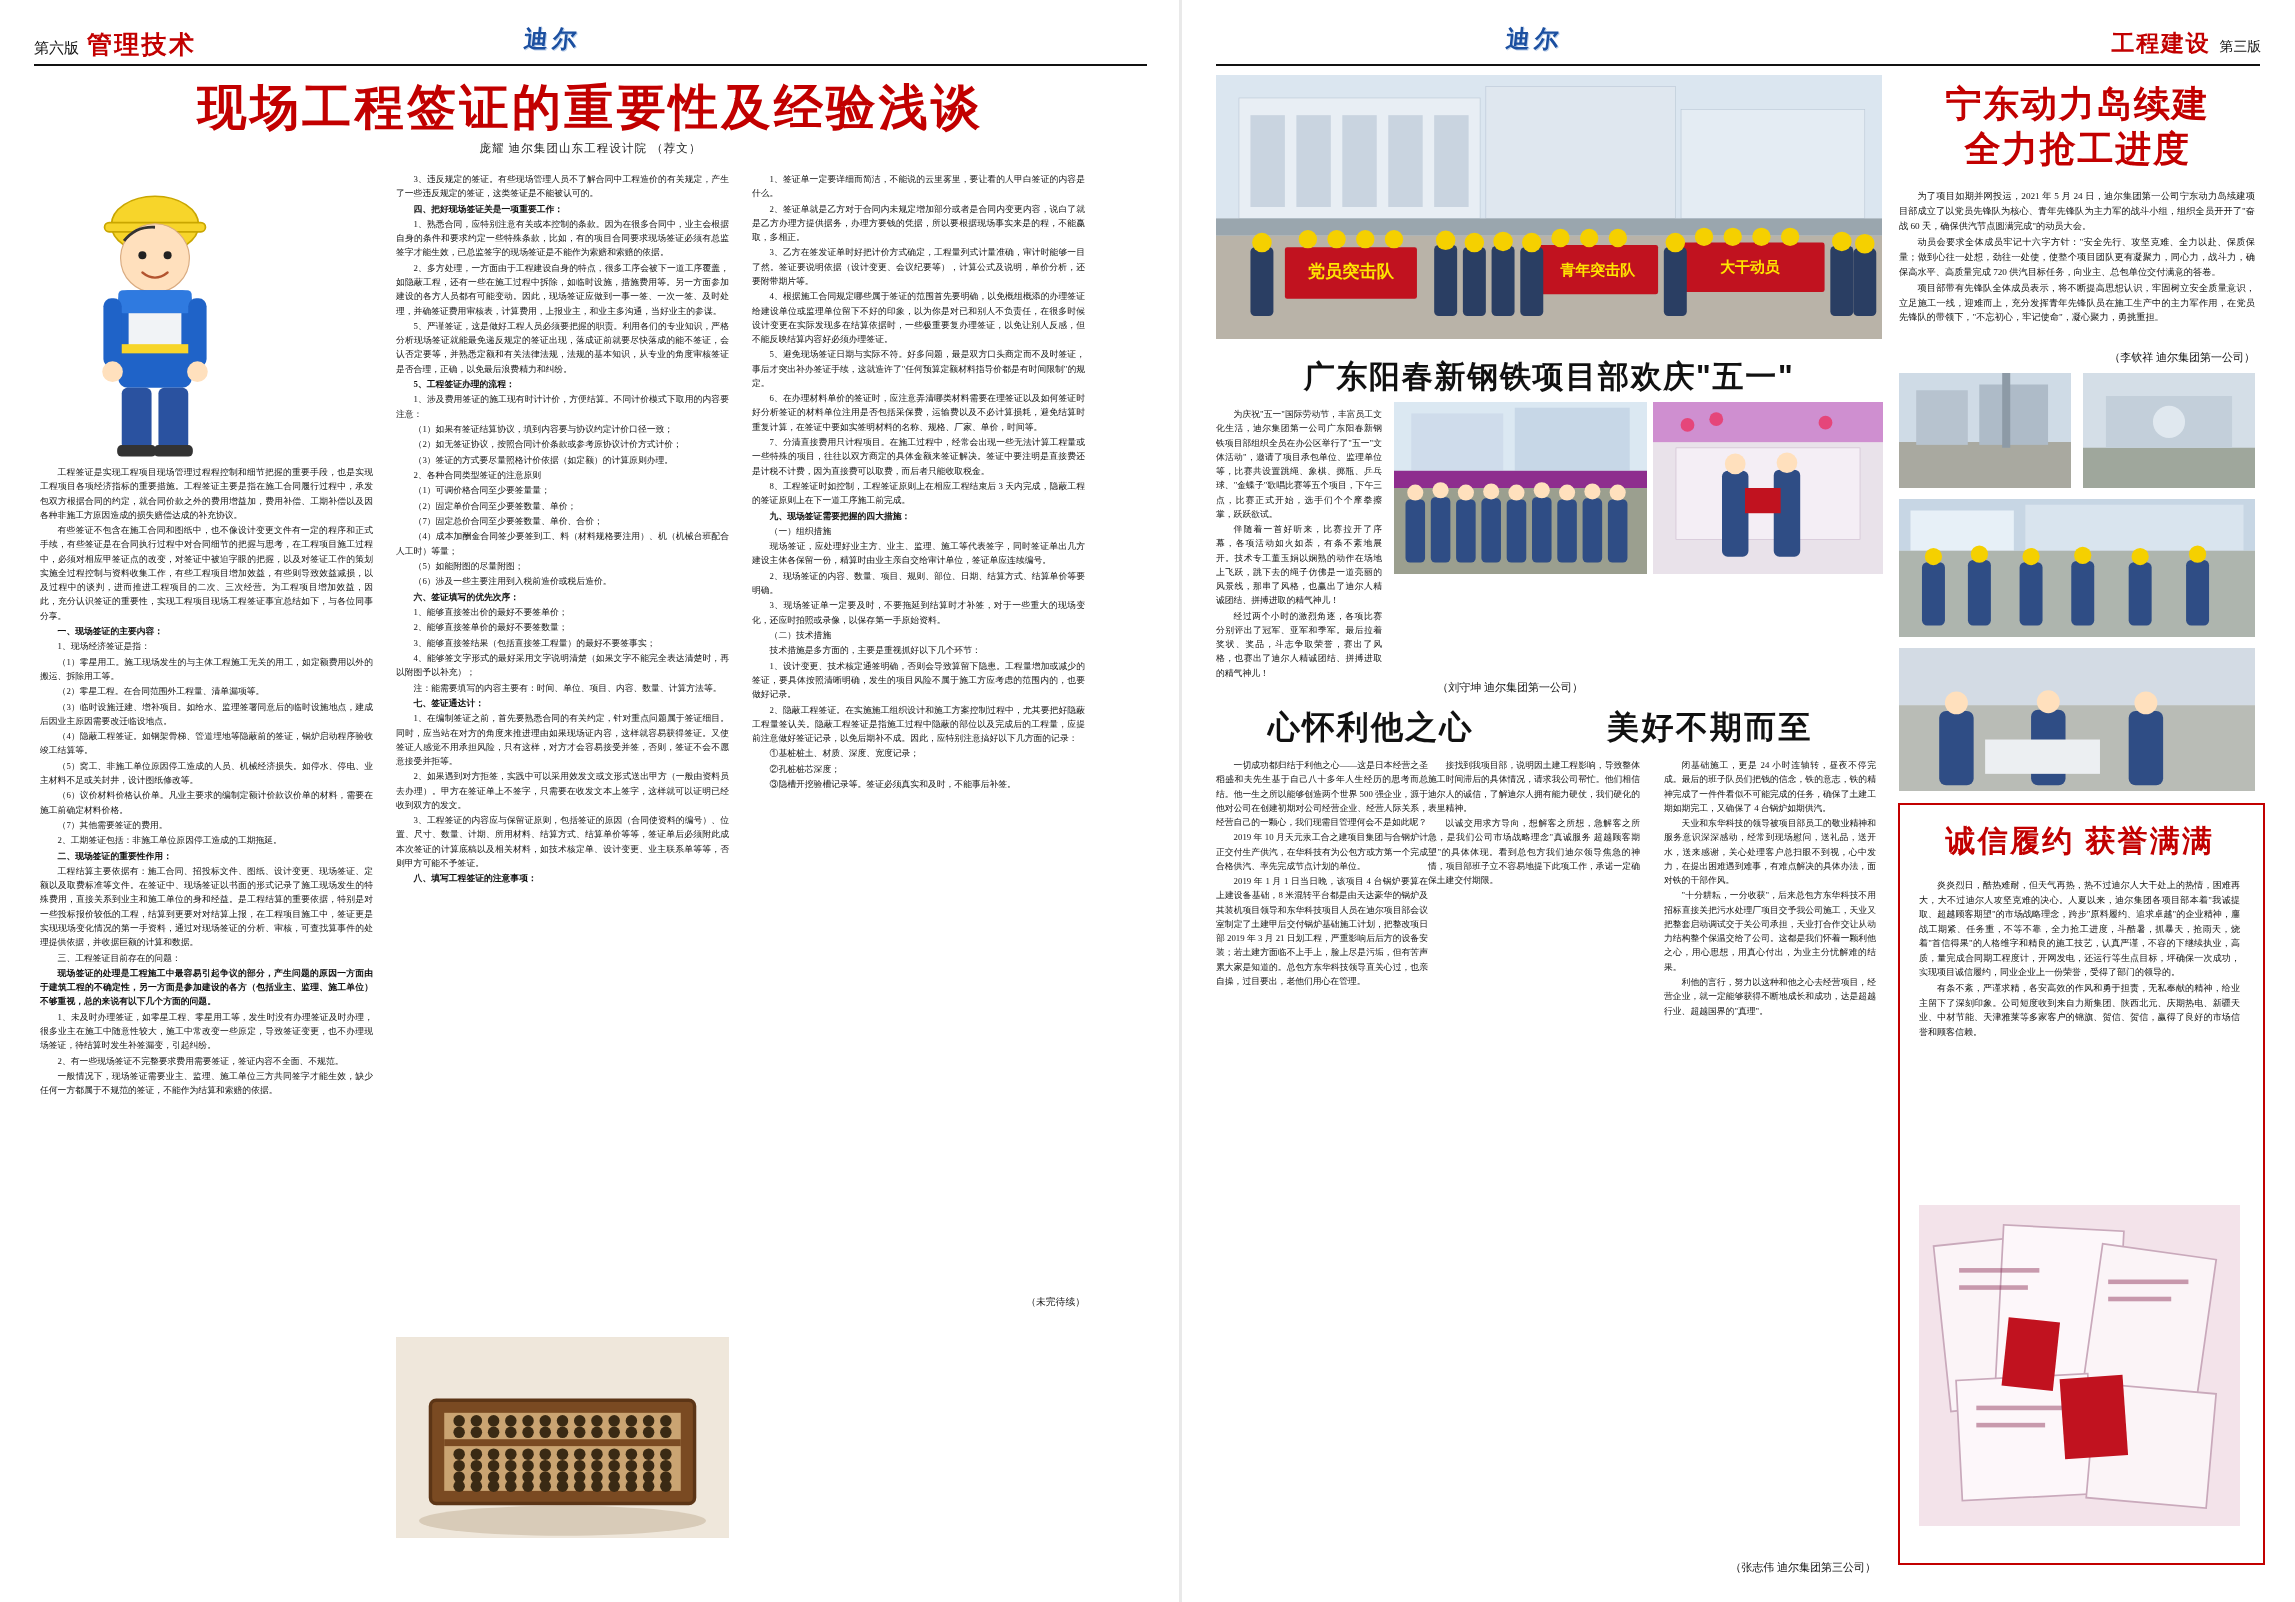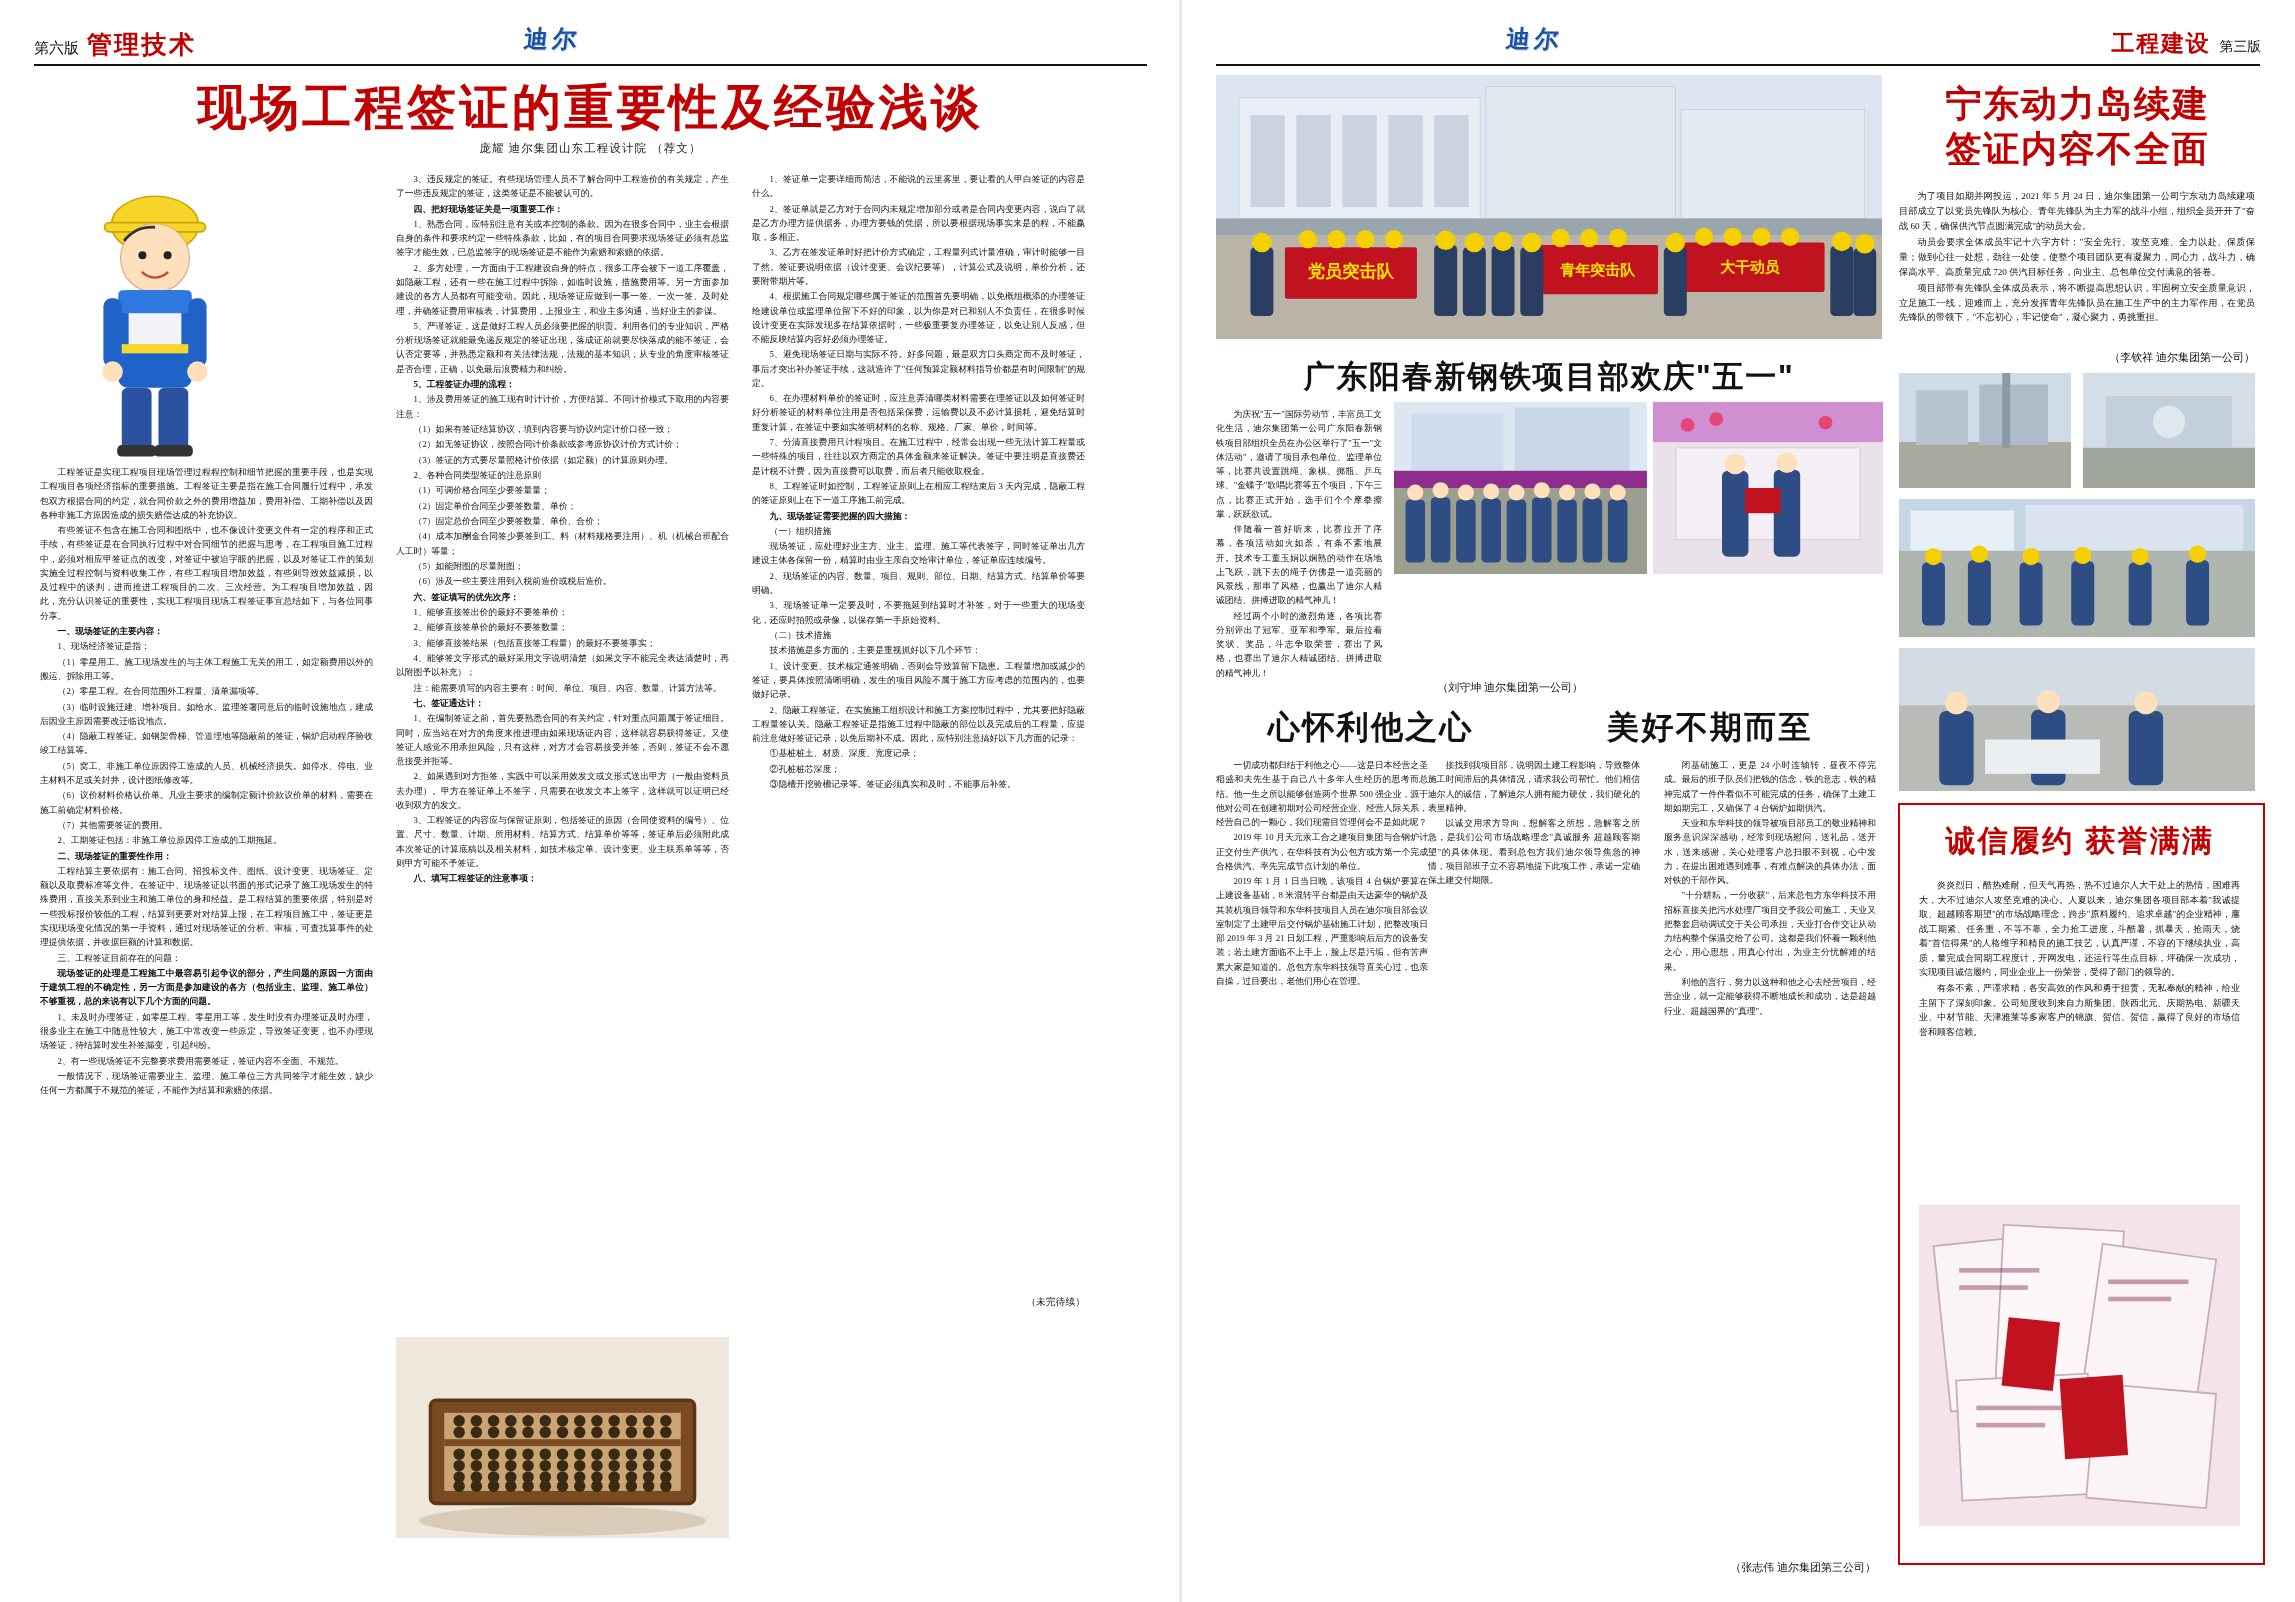--- a/index.html
+++ b/index.html
@@ -346,21 +346,21 @@
               <circle cx="850" cy="282" r="16"></circle>
               <circle cx="900" cy="282" r="16"></circle>
             <circle cx="950" cy="282" r="16"></circle>
               <circle cx="1000" cy="282" r="16"></circle>
           </g>
         </g>
       </svg>
     </div>
 
     <div class="headline-main" style="left:712px;width:367px;top:80px;font-size:36px;letter-spacing:1.7px;">宁东动力岛续建</div>
-    <div class="headline-main" style="left:712px;width:367px;top:125px;font-size:36px;letter-spacing:1.7px;">签证内容不全面</div>
+    <div class="headline-main" style="left:712px;width:367px;top:125px;font-size:36px;letter-spacing:1.7px;">全力抢工进度</div>
 
     <div class="col" style="left:717px;width:356px;top:189px;font-size:9.2px;">
       <p>为了项目如期并网投运，2021 年 5 月 24 日，迪尔集团第一公司宁东动力岛续建项目部成立了以党员先锋队为核心、青年先锋队为主力军的战斗小组，组织全员开开了"奋战 60 天，确保供汽节点圆满完成"的动员大会。</p>
       <p>动员会要求全体成员牢记十六字方针："安全先行、攻坚克难、全力以赴、保质保量；做到心往一处想，劲往一处使，使整个项目团队更有凝聚力，同心力，战斗力，确保高水平、高质量完成 720 供汽目标任务，向业主、总包单位交付满意的答卷。</p>
       <p>项目部带有先锋队全体成员表示，将不断提高思想认识，牢固树立安全质量意识，立足施工一线，迎难而上，充分发挥青年先锋队员在施工生产中的主力军作用，在党员先锋队的带领下，"不忘初心，牢记使命"，凝心聚力，勇挑重担。</p>
     </div>
     <div class="sign" style="left:717px;width:356px;top:350px;">（李钦祥   迪尔集团第一公司）</div>
 
     <div class="bigtitle" style="left:34px;width:666px;top:356px;font-size:31px;letter-spacing:1.7px;">广东阳春新钢铁项目部欢庆"五一"</div>
 

